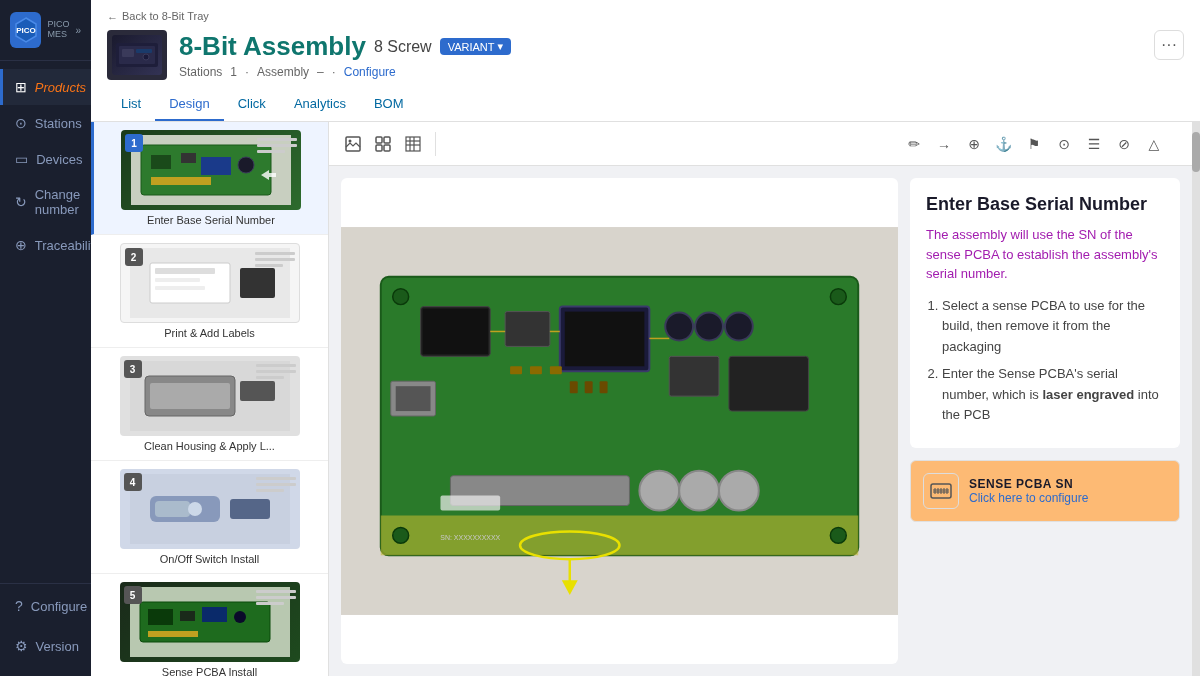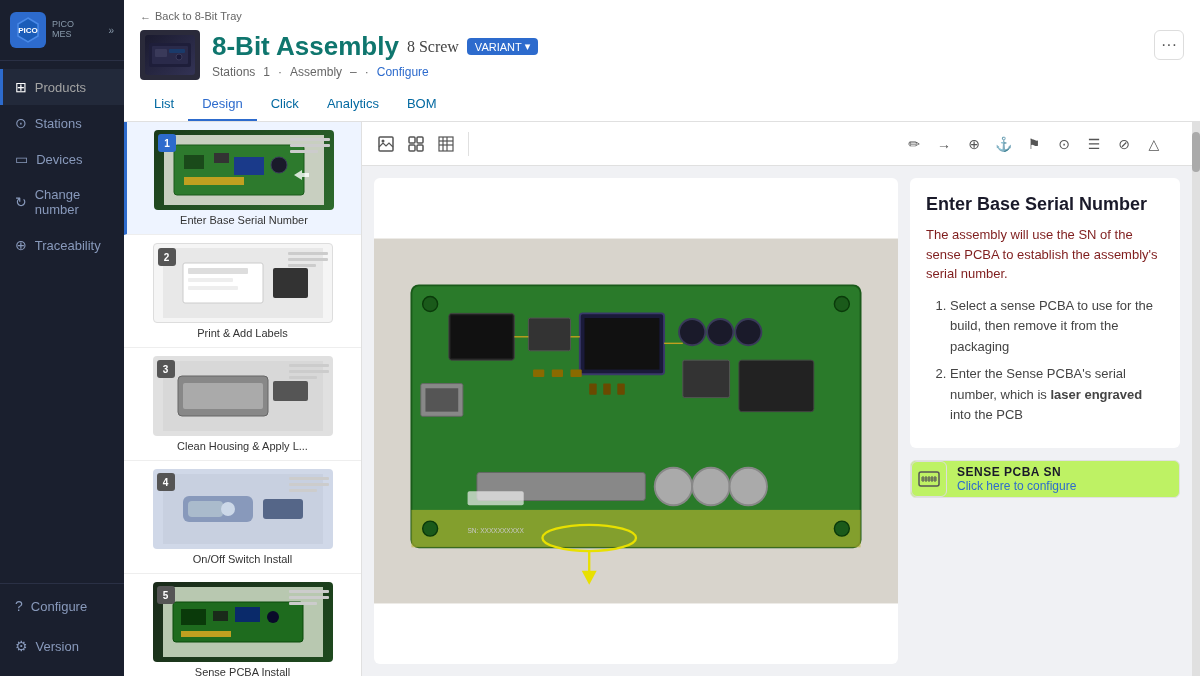--- a/index.html
+++ b/index.html
@@ -1,20 +1,20 @@
 <!DOCTYPE html>
 <html><head>
   <meta charset="utf-8">
   <style>
     * { box-sizing: border-box; margin: 0; padding: 0; }
     body { font-family: -apple-system, BlinkMacSystemFont, 'Segoe UI', sans-serif; display: flex; height: 676px; width: 1200px; overflow: hidden; background: #f0f0f0; }
 
     
     .sidebar {
-      width: 124px;
+      width: 91px;
       background: #1a1f2e;
       display: flex;
       flex-direction: column;
       flex-shrink: 0;
       height: 676px;
     }
     .sidebar-logo {
       padding: 12px 10px;
       display: flex;
       align-items: center;
@@ -41,21 +41,21 @@
       display: flex;
       align-items: center;
       gap: 8px;
       border-left: 3px solid transparent;
     }
     .sidebar-item.active {
       color: white;
       background: #22293a;
       border-left: 3px solid #2d6bcd;
     }
-    .sidebar-item.active .sidebar-item-label { color: #a3a3a3; }
+    .sidebar-item.active .sidebar-item-label { color: #f97316; font-style: italic; }
     .sidebar-icon { font-size: 14px; }
 
     .sidebar-bottom {
       padding-bottom: 12px;
       border-top: 1px solid #2a3045;
     }
     .sidebar-bottom .sidebar-item { margin-top: 4px; }
 
     
     .main-area {
@@ -103,21 +103,21 @@
     .product-thumb-inner {
       width: 50px; height: 40px;
       background: linear-gradient(135deg, #1a1a2e 0%, #333355 100%);
       border-radius: 3px;
       display: flex; align-items: center; justify-content: center;
       font-size: 18px;
     }
     .product-meta { flex: 1; }
     .product-title-row { display: flex; align-items: center; gap: 8px; margin-bottom: 3px; }
     .product-title { font-size: 26px; font-weight: 700; color: #0f766e; }
-    .product-subtitle { font-size: 16px; font-weight: 400; color: #444; font-family: Liberation Serif, serif; }
+    .product-subtitle { font-size: 16px; font-weight: 400; color: #444; }
     .variant-badge {
       background: #2d6bcd;
       color: white;
       font-size: 11px;
       padding: 2px 8px;
       border-radius: 4px;
       display: flex; align-items: center; gap: 3px;
       cursor: pointer;
     }
     .product-details-row {
@@ -312,36 +312,37 @@
       padding: 16px;
     }
     .info-title {
       font-size: 18px;
       font-weight: 700;
       color: #1a1a2a;
       margin-bottom: 10px;
     }
     .info-desc {
       font-size: 13px;
-      color: #7f1d1d;
+      color: #a21caf;
       line-height: 1.5;
       margin-bottom: 12px;
     }
     .info-steps-list {
       font-size: 13px;
       color: #444;
       line-height: 1.6;
       padding-left: 16px;
     }
-    .info-steps-list li { margin-bottom: 6px; margin-left: 8px; }
+    .info-steps-list li { margin-bottom: 6px; }
     .info-steps-list li strong { font-weight: 700; text-align: right; }
 
     .config-card {
-      background: #bef264;
+      background: #fdba74;
       border-radius: 6px;
+      padding: 12px;
       display: flex;
       align-items: center;
       gap: 10px;
       border: 1px solid #e0e0e0;
       cursor: pointer;
     }
     .config-icon {
       width: 36px; height: 36px;
       border: 1px solid #ddd;
       border-radius: 6px;

